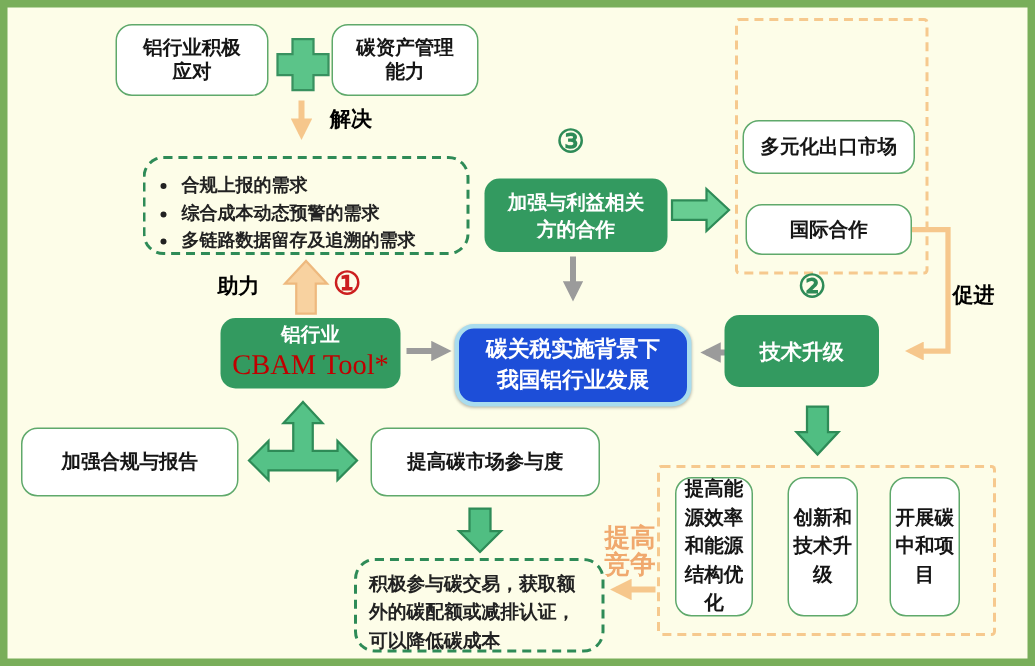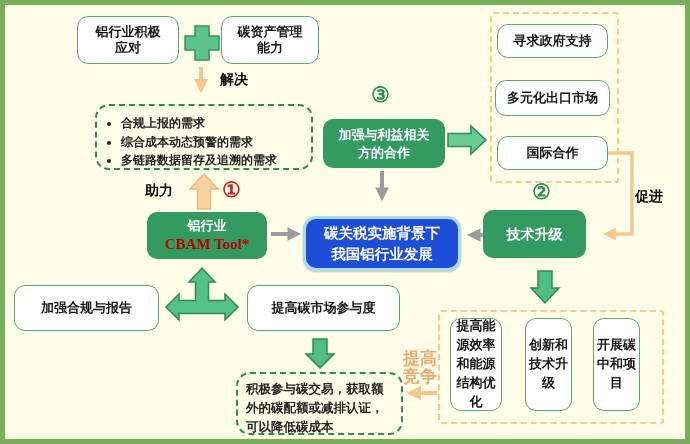--- a/index.html
+++ b/index.html
@@ -21,21 +21,21 @@
               box-shadow:0 1px 2px rgba(0,0,0,.25);}
   .dashed-green{border:2px dashed #2E8B57; border-radius:14px; background:transparent; z-index:2;}
   .dashed-orange{border:2px dashed #F6C98E; border-radius:3px; background:transparent; z-index:1;}
   .label-gray{color:#000000; font-weight:bold; font-size:14px; z-index:3; white-space:pre-line;}
   .label-orange{color:#F0A96E; font-weight:bold; font-size:17px; z-index:3;
                 white-space:pre-line; line-height:1.05; text-align:center;}
   .num{font-size:21px; font-weight:bold; z-index:3; line-height:1;}
   .num-red{color:#CC1F1F;} .num-green{color:#2E8B57;}
   #needs-list{margin:0; padding:8px 6px 6px 24px; list-style:disc;
               font-size:12px; font-weight:600; color:#222; line-height:1.55; text-align:left;}
-  #cbam-line2{font-family:"Liberation Serif", serif; color:#C00000; font-size:15px; font-weight:bold;}
+  #cbam-line2{font-family:"Liberation Serif", serif; color:#C00000; font-size:19px; font-weight:normal;}
   .vbox{font-size:13px; padding:4px 2px; line-height:1.45;}
   #trade-note{font-size:12.5px; font-weight:700; color:#222; line-height:1.5;
               text-align:left; padding:6px 8px; align-items:flex-start; justify-content:flex-start;}
 </style>
 </head>
 <body>
 
 <div id="canvas">
 
   <svg id="arrow-layer" viewBox="0 0 690 444" xmlns="http://www.w3.org/2000/svg">
@@ -99,21 +99,20 @@
   <div class="abs node box-center" style="left:298px;top:211px;width:158px;height:55px;">碳关税实施背景下
 我国铝行业发展</div>
 
   <div class="abs num num-green" style="left:366px;top:79px;">③</div>
 
   <div class="abs node box-green" style="left:318px;top:114px;width:122px;height:49px;">加强与利益相关
 方的合作</div>
 
   <div class="abs dashed-orange" style="left:485px;top:7px;width:125px;height:167px;"></div>
 
-  <div class="abs node box-white" style="left:492px;top:19px;width:111px;height:34px;">寻求政府支持</div>
 
   <div class="abs node box-white" style="left:490px;top:75px;width:115px;height:36px;">多元化出口市场</div>
 
   <div class="abs node box-white" style="left:492px;top:131px;width:111px;height:34px;">国际合作</div>
 
   <div class="abs label-gray" style="left:630px;top:183px;">促进</div>
 
   <div class="abs num num-green" style="left:527px;top:176px;">②</div>
 
   <div class="abs node box-green" style="left:478px;top:205px;width:103px;height:48px;font-size:14px;">技术升级</div>

